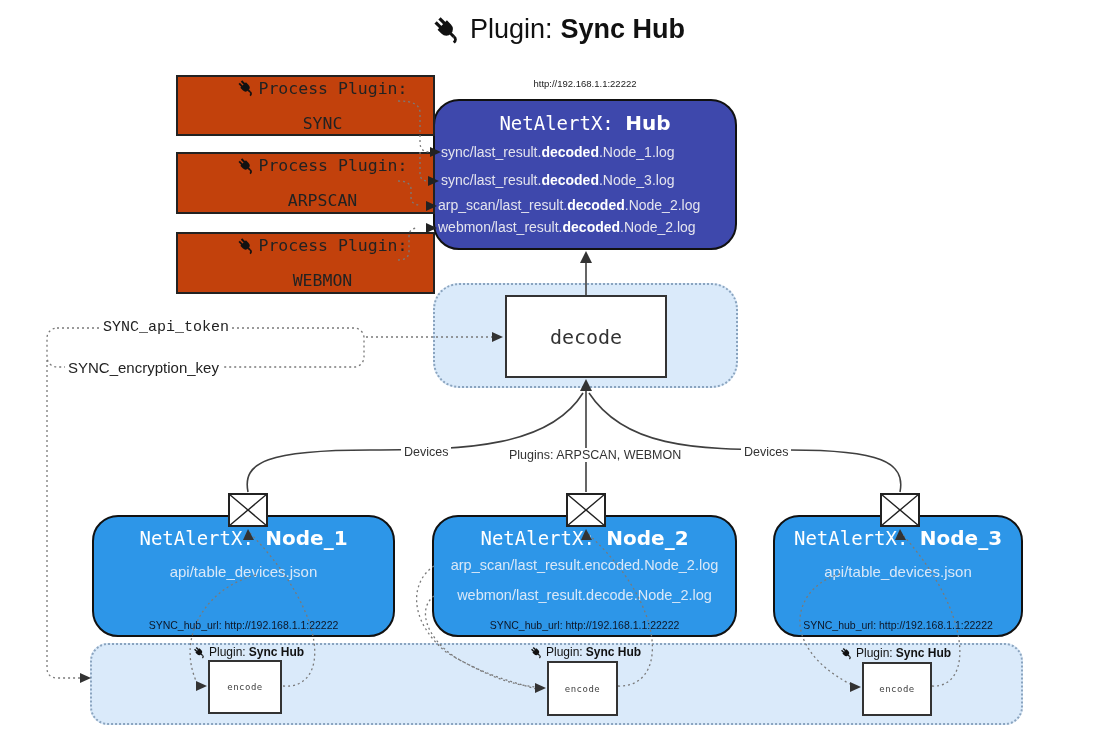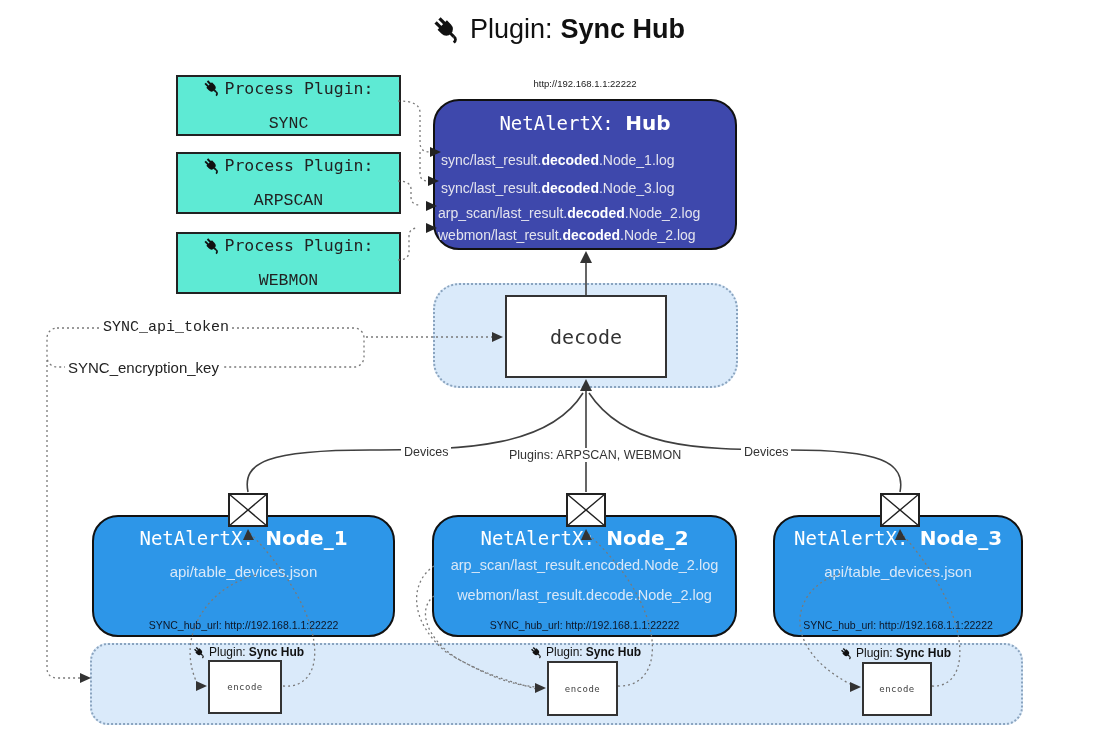--- a/index.html
+++ b/index.html
@@ -7,33 +7,33 @@
          font-family:"Liberation Sans",sans-serif;color:#1a1a1a;}
   .abs{position:absolute;}
   .mono{font-family:"DejaVu Sans Mono",monospace;}
 
   
   .header{left:0;top:14px;width:1117px;display:flex;align-items:center;justify-content:center;gap:8px;z-index:2;}
   .header .t1{font-size:27px;color:#111;}
   .header .t2{font-size:27px;font-weight:bold;color:#111;}
 
   
-  .pbox{width:221px;left:176px;background:#5eead4;border:2px solid #222;z-index:2;
-        display:flex;flex-direction:column;align-items:center;justify-content:center;gap:16px;}
+  .pbox{width:221px;left:176px;background:#c2410c;border:2px solid #222;z-index:2;
+        display:flex;flex-direction:column;align-items:center;justify-content:center;gap:16px;padding-left:34px;}
   .pbox .l1{display:flex;align-items:center;gap:3px;font-size:16.5px;color:#222;}
-  .pbox .l2{font-size:16.5px;color:#222;font-family:Liberation Mono, monospace;}
+  .pbox .l2{font-size:16.5px;color:#222;}
 
   
   .huburl{left:433px;top:78px;width:304px;text-align:center;font-size:9.5px;color:#222;z-index:2;}
   .hub{left:433px;top:99px;width:304px;height:151px;background:var(--hub-fill,#3e48ac);
        border:2px solid #111;border-radius:26px;box-sizing:border-box;z-index:1;}
   .hub-title{left:433px;top:111px;width:304px;text-align:center;z-index:2;color:#fff;}
   .hub-title .pre{font-size:19px;color:#fff;}
   .hub-title .name{font-size:20px;font-weight:bold;color:#fff;font-family:"DejaVu Sans",sans-serif;}
-  .hublog{left:441px;width:292px;font-size:14px;color:#e4e4ee;z-index:2;white-space:nowrap;margin-top:8px;}
+  .hublog{left:441px;width:292px;font-size:14px;color:#e4e4ee;z-index:2;white-space:nowrap;}
   .hublog b{color:#fff;}
 
   
   .panel{background:var(--panel-fill,#daeafa);border:2px dotted var(--panel-border,#8aa4bf);
          box-sizing:border-box;z-index:0;}
   .decode-panel{left:433px;top:283px;width:305px;height:105px;border-radius:26px;}
   .decode-box{left:505px;top:295px;width:162px;height:83px;background:#fff;border:2px solid #333;
               box-sizing:border-box;z-index:2;display:flex;align-items:center;justify-content:center;
               font-size:20px;color:#333;}
 

